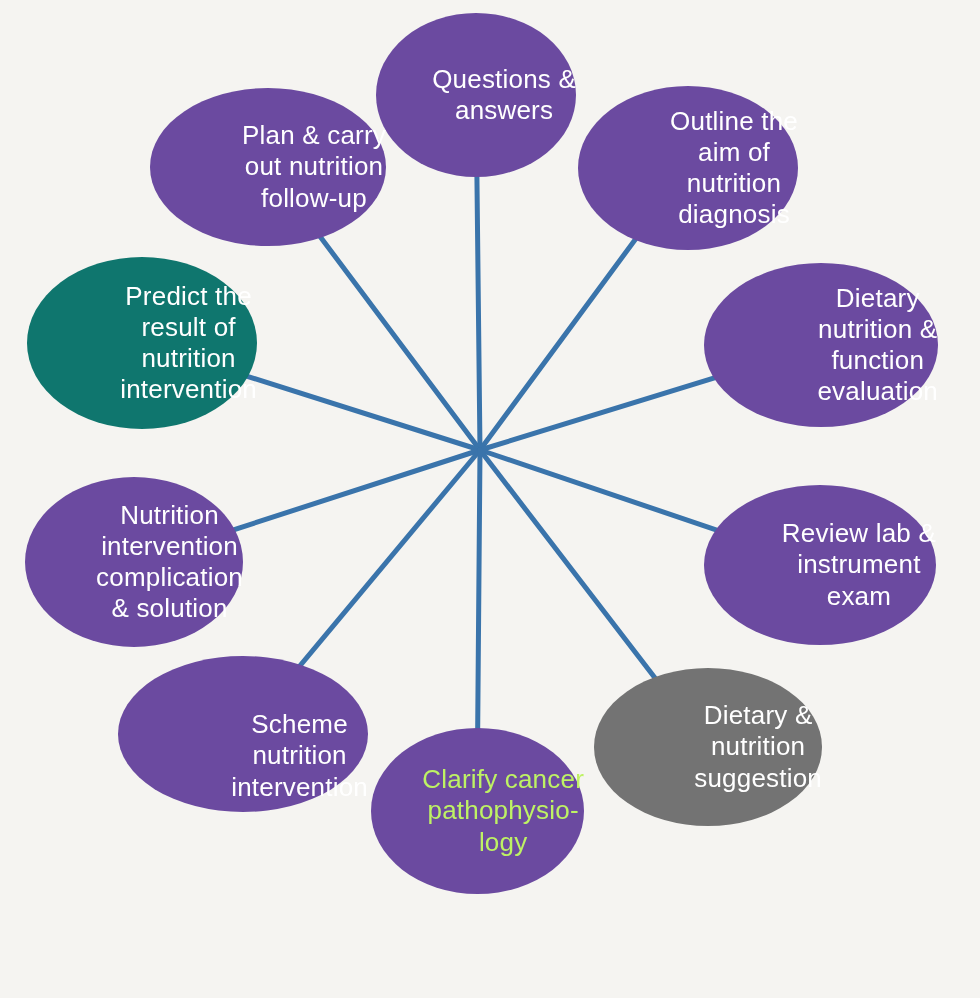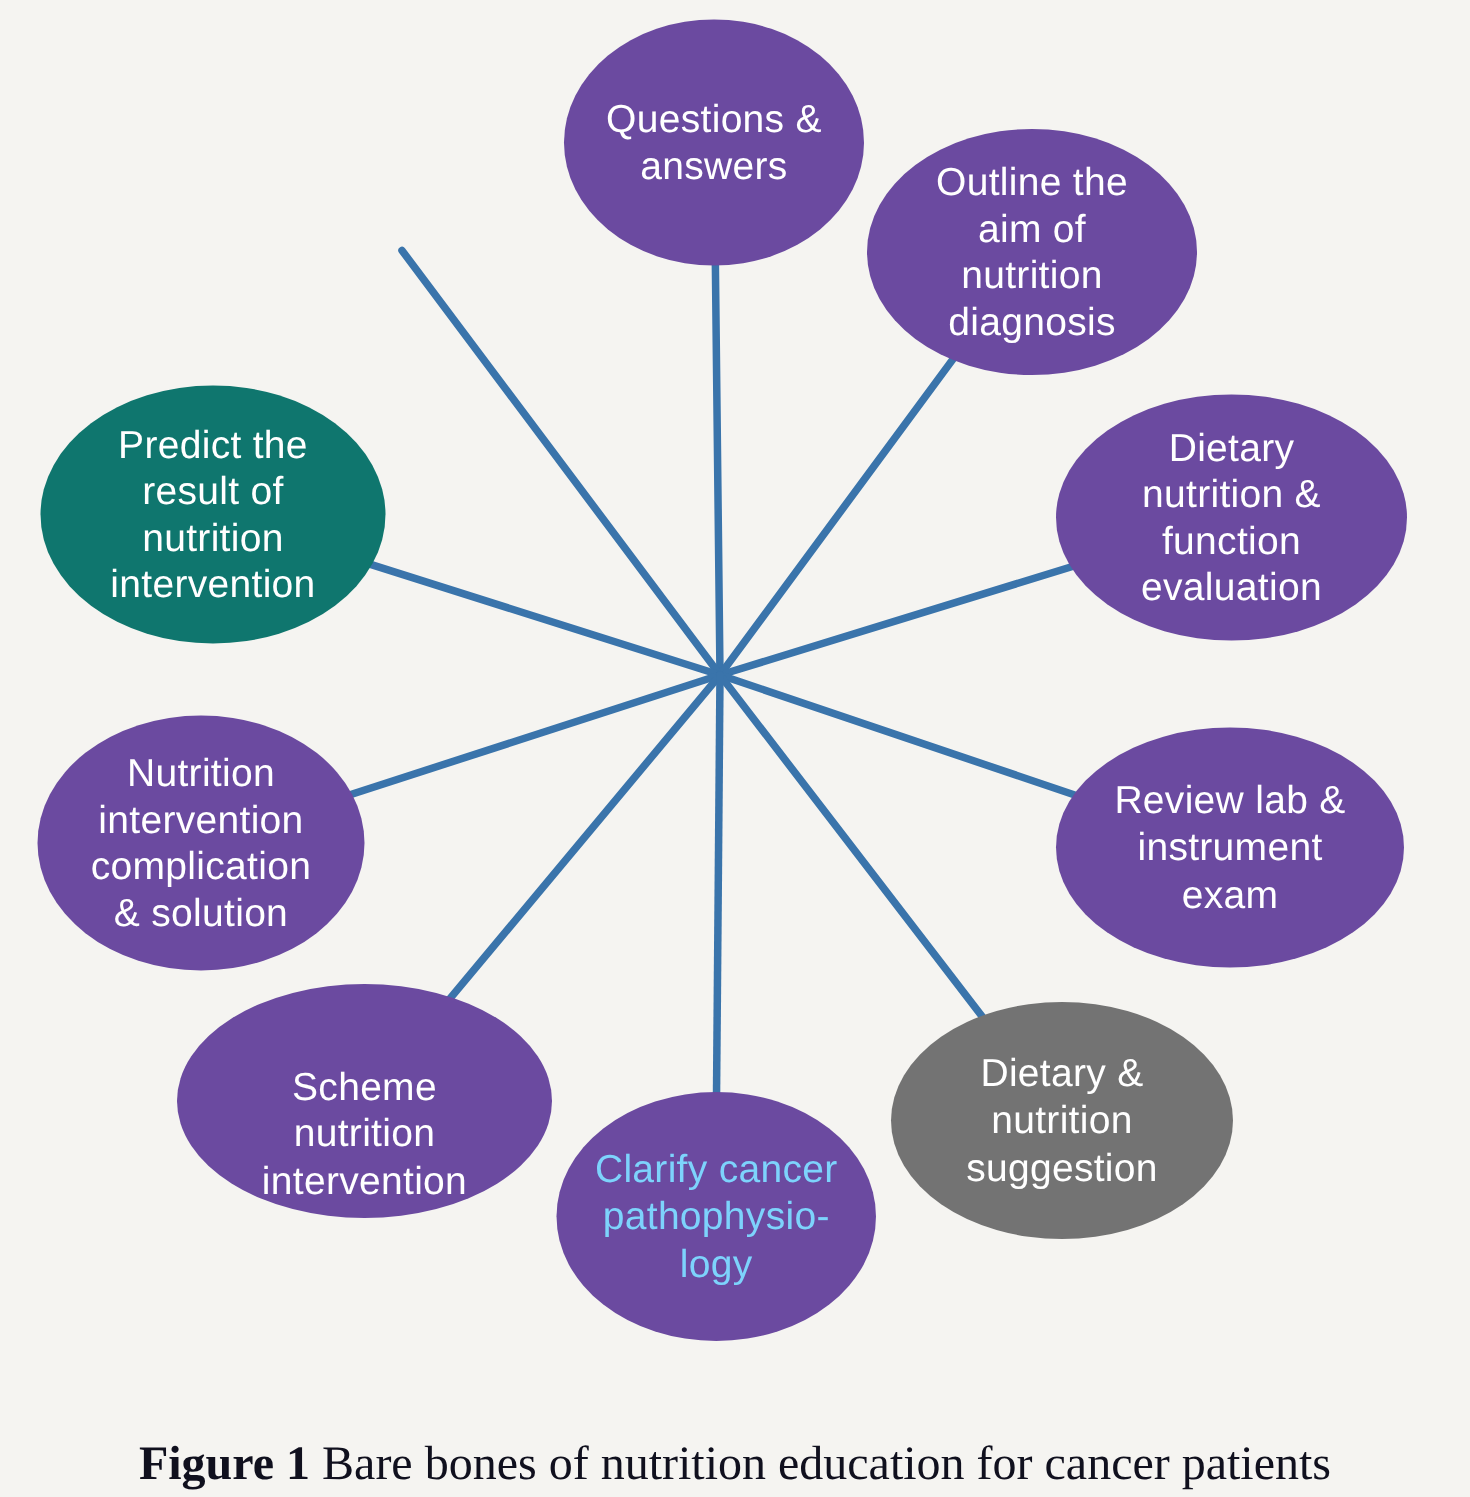--- a/index.html
+++ b/index.html
@@ -24,21 +24,21 @@
     left: 0;
     top: 0;
     z-index: 1;
   }
   .node {
     position: absolute;
     z-index: 2;
     border-radius: 50%;
     display: flex;
     align-items: center;
-    justify-content: center;
+    justify-content: flex-end;
     text-align: center;
     background: #6b4aa0;
   }
   .node .node-label {
     color: #ffffff;
     font-size: 26px;
     line-height: 1.2;
     white-space: pre-line;
     letter-spacing: 0.2px;
   }
@@ -94,20 +94,25 @@
       <line class="connector" x1="480" y1="450" x2="477" y2="811" stroke="#3a74ab"></line>
     </g>
   </svg>
 
 
   <div class="node" style="left: 376px; top: 13px; width: 200px; height: 164px; background: rgb(107, 74, 160);">
     <span class="node-label" style="color: rgb(255, 255, 255);">Questions &amp;
 answers</span>
   </div>
 
+  <div class="node" style="left: 150px; top: 88px; width: 236px; height: 158px; background: rgb(107, 74, 160);">
+    <span class="node-label" style="color: rgb(255, 255, 255);">Plan &amp; carry
+out nutrition
+follow-up</span>
+  </div>
 
   <div class="node" style="left: 578px; top: 86px; width: 220px; height: 164px; background: rgb(107, 74, 160);">
     <span class="node-label" style="color: rgb(255, 255, 255);">Outline the
 aim of
 nutrition
 diagnosis</span>
   </div>
 
   <div class="node" style="left: 27px; top: 257px; width: 230px; height: 172px; background: #0f766e;">
     <span class="node-label" style="color: rgb(255, 255, 255);">Predict the
@@ -142,24 +147,21 @@
 intervention</span>
   </div>
 
   <div class="node" style="left: 594px; top: 668px; width: 228px; height: 158px; background: #737373;">
     <span class="node-label" style="color: rgb(255, 255, 255);">Dietary &amp;
 nutrition
 suggestion</span>
   </div>
 
   <div class="node" style="left: 371px; top: 728px; width: 213px; height: 166px; background: rgb(107, 74, 160);">
-    <span class="node-label" style="color: #7dd3fc;">Clarify cancer
+    <span class="node-label" style="color: #bef264;">Clarify cancer
 pathophysio-
 logy</span>
   </div>
 
   <div class="caption">
-    <div class="caption-en">
-      <span class="fig-num">Figure 1</span><span> Bare bones of nutrition education for cancer patients</span>
-    </div>
   </div>
 
 </div>
 
 </body></html>

